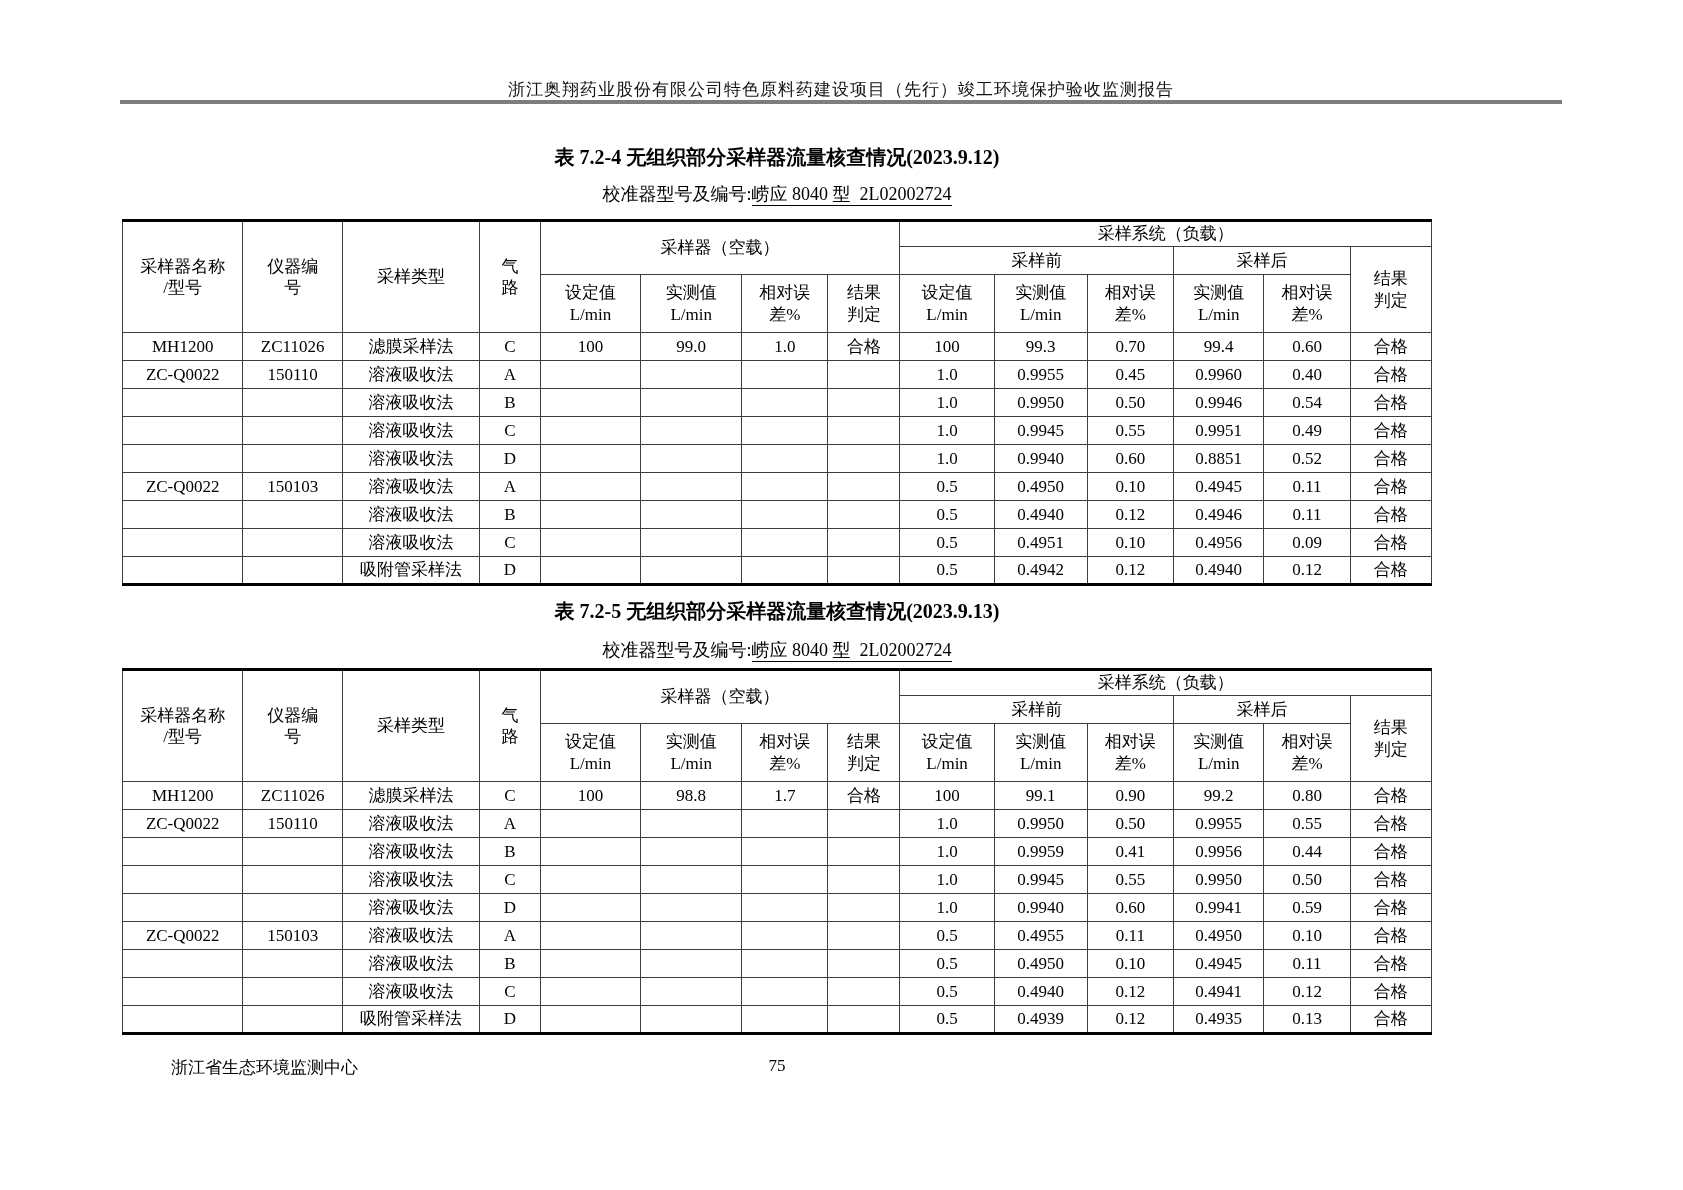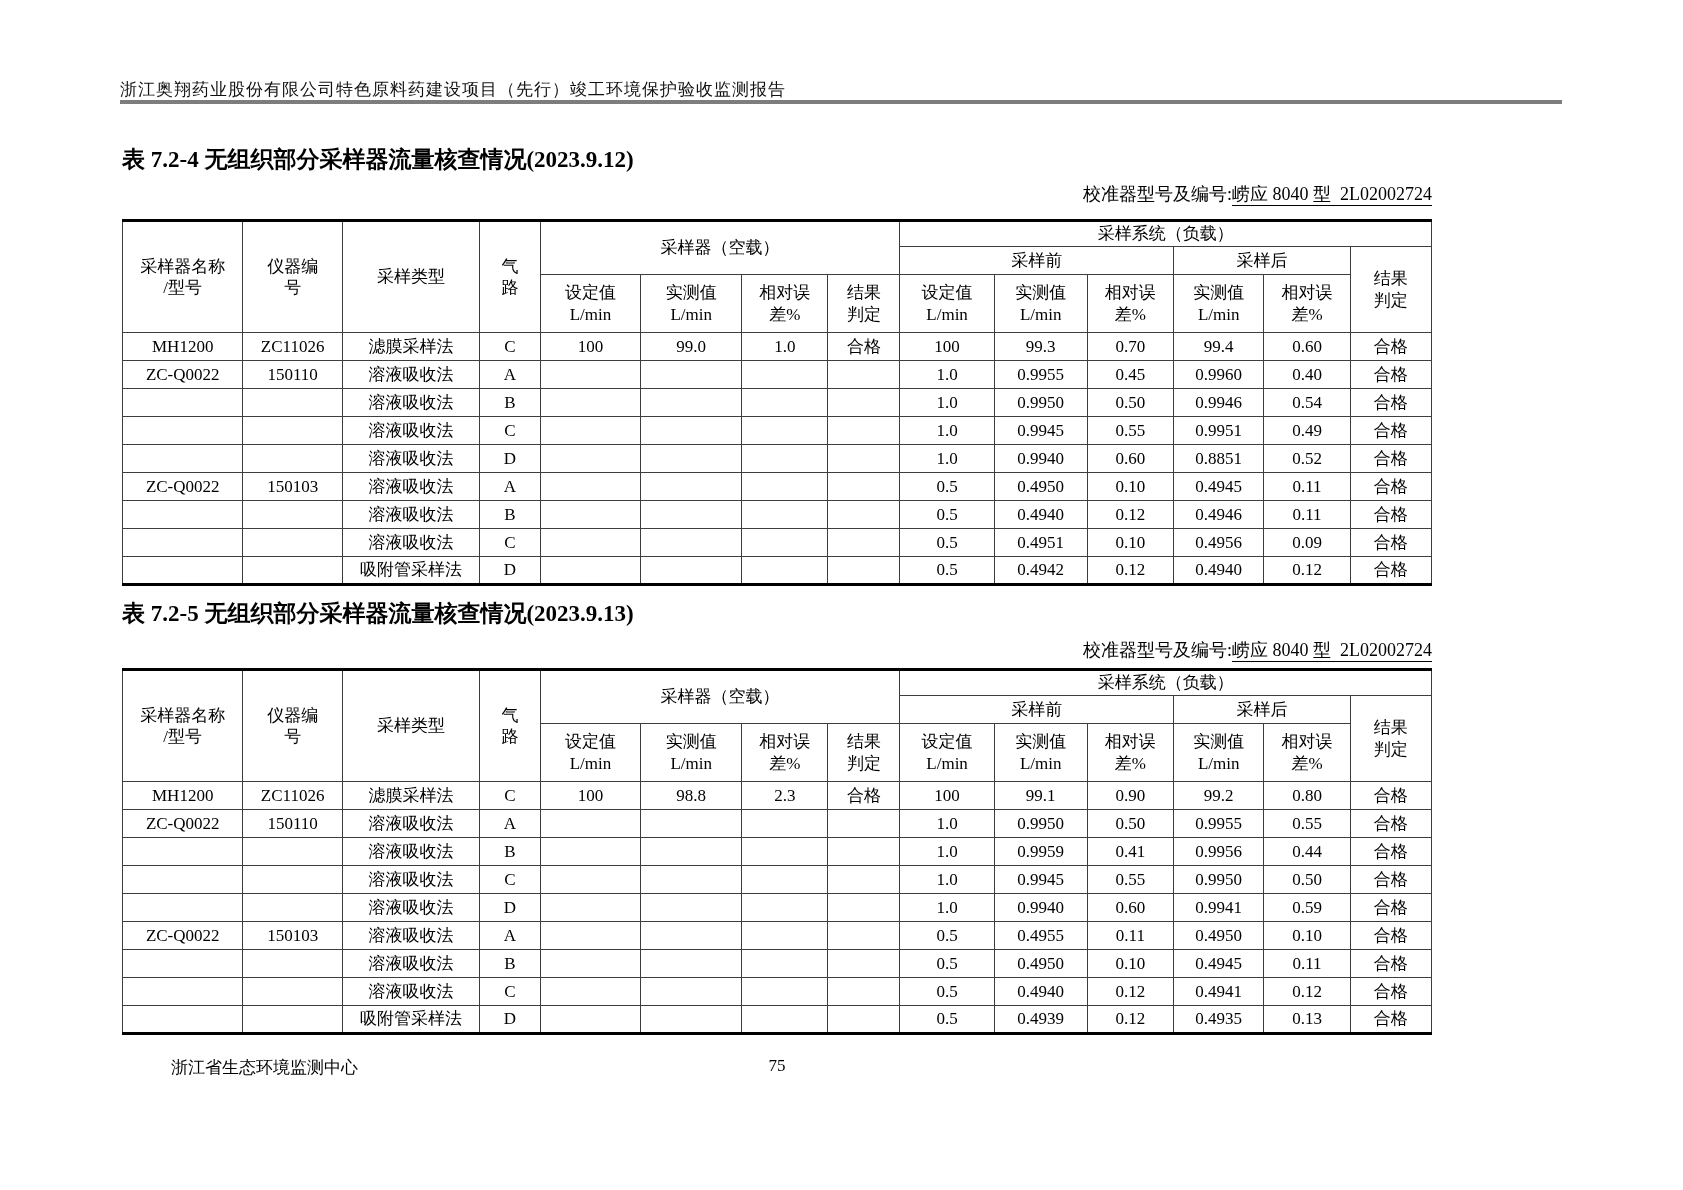--- a/index.html
+++ b/index.html
@@ -7,35 +7,35 @@
     margin: 0; padding: 0;
     width: 1683px; height: 1190px;
     background: #ffffff;
     color: #000000;
     font-family: "Liberation Serif", "DejaVu Serif", serif;
     position: relative;
     overflow: hidden;
   }
   .doc-header {
     position: absolute; top: 78px; left: 120px; width: 1442px;
-    font-size: 17px; letter-spacing: 1px; color: #111;
+    text-align: center; font-size: 17px; letter-spacing: 1px; color: #111;
   }
   .header-rule {
     position: absolute; top: 100px; left: 120px; width: 1442px; height: 4px;
     background: #7d7d7d;
   }
   .tbl-title {
     position: absolute; left: 122px; width: 1310px;
-    font-size: 23px; font-weight: bold; color: #000;
+    text-align: center; font-size: 20px; font-weight: bold; color: #000;
   }
   #t1-title { top: 144px; }
   #t2-title { top: 598px; }
   .cal-line {
     position: absolute; left: 122px; width: 1310px;
-    text-align: right; font-size: 18px;
+    text-align: center; font-size: 18px;
   }
   #t1-cal { top: 182px; }
   #t2-cal { top: 638px; }
   .cal-value {
     border-bottom: 1px solid #000;
     padding-bottom: 1px;
     white-space: pre;
   }
   table.flow-table {
     position: absolute; left: 122px; width: 1310px;
@@ -341,21 +341,21 @@
     </tr>
   </thead>
   <tbody>
       <tr>
         <td>MH1200</td>
         <td>ZC11026</td>
         <td>滤膜采样法</td>
         <td>C</td>
         <td>100</td>
         <td>98.8</td>
-        <td>2.3</td>
+        <td>1.7</td>
         <td>合格</td>
         <td>100</td>
         <td>99.1</td>
         <td>0.90</td>
         <td>99.2</td>
         <td>0.80</td>
         <td>合格</td>
       </tr>
       <tr>
         <td>ZC-Q0022</td>

